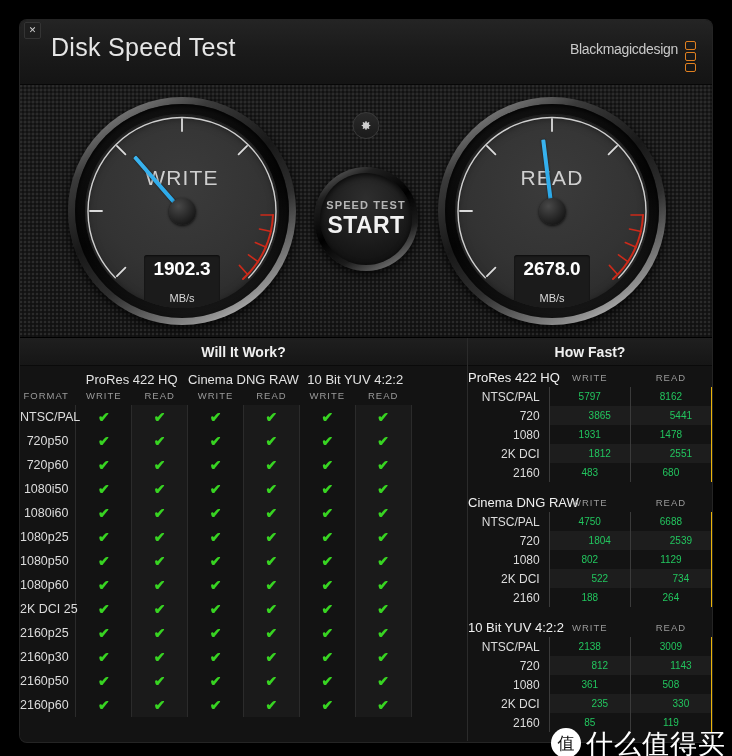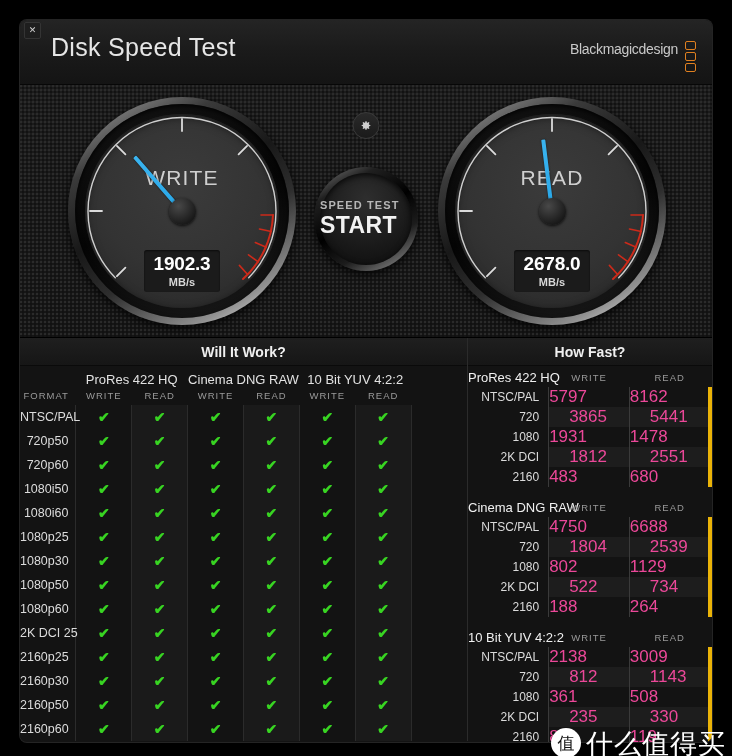--- a/index.html
+++ b/index.html
@@ -92,47 +92,47 @@
     border-radius:1px;
     box-shadow:0 0 2px rgba(0,0,0,.7);
   }
   .hub {
     position:absolute; left:50%; top:50%; width:27px; height:27px;
     margin:-13.5px 0 0 -13.5px; border-radius:50%;
     background:radial-gradient(circle at 35% 30%, #484848, #1b1b1b 70%, #0d0d0d);
     box-shadow:0 1px 3px rgba(0,0,0,.8);
   }
   .readout {
-    position:absolute; left:50%; bottom:16px; transform:translateX(-50%);
+    position:absolute; left:50%; bottom:0; transform:translateX(-50%);
     width:76px; padding:3px 0 4px; text-align:center;
     background:#1b1b1b; border-radius:3px;
     box-shadow:inset 0 1px 2px rgba(0,0,0,.6);
   }
   .readout .val { font-size:19px; color:#fff; font-weight:bold; letter-spacing:-0.2px; }
-  .readout .unit { font-size:11px; color:#d8d8d8; font-weight:bold; margin-top:1px; }
+  .readout .unit { font-size:11px; color:#d8d8d8; font-weight:normal; margin-top:12px; }
 
   
   .gear {
     position:absolute; left:50%; top:27px; transform:translateX(-50%);
     width:27px; height:27px; border-radius:50%;
     background:linear-gradient(180deg,#2a2a2a,#1a1a1a);
     border:1px solid #3a3a3a;
     display:flex; align-items:center; justify-content:center;
     cursor:pointer;
   }
   .start-btn {
     position:absolute; left:50%; top:82px; transform:translateX(-50%);
     width:104px; height:104px; border-radius:50%;
     background:linear-gradient(150deg,#cfcfcf 0%,#6a6a6a 6%,#202020 22%,#000 48%,#1c1c1c 70%,#7d7d7d 92%,#c0c0c0 100%);
     cursor:pointer; box-shadow:0 3px 8px rgba(0,0,0,.8);
   }
   .start-btn .inner {
     position:absolute; inset:6px; border-radius:50%;
     background:radial-gradient(circle at 50% 28%, #2e2e2e 0%, #1d1d1d 50%, #0b0b0b 100%);
-    display:flex; flex-direction:column; justify-content:center;
+    display:flex; flex-direction:column; align-items:center; justify-content:center;
     box-shadow:inset 0 2px 6px rgba(0,0,0,.8);
   }
   .start-btn .l1 { font-size:11px; color:#b6b6b6; letter-spacing:1.1px; font-weight:bold; }
   .start-btn .l2 { font-size:23px; color:#f2f2f2; letter-spacing:0.4px; font-weight:bold; margin-top:1px;}
 
   
   .panels { position:relative; display:flex; height:403px; background:#131313; }
   .panel-left  { width:448px; border-right:1px solid #2b2b2b; }
   .panel-right { flex:1; }
 
@@ -166,24 +166,24 @@
   table.hf td.grouplabel {
     text-align:right; padding-right:9px; font-size:13px; color:#f0f0f0; white-space:nowrap;
   }
   table.hf td.colhead {
     text-align:center; font-size:9.5px; color:#9a9a9a; letter-spacing:1px;
   }
   table.hf td.speedlabel {
     text-align:right; padding-right:9px; font-size:12px; color:#dcdcdc; white-space:nowrap;
   }
   table.hf td.num {
-    text-align:left; font-size:17px; color:#ec4899;
+    text-align:center; font-size:10px; color:#22c55e;
     border-left:1px solid #3a3a3a; width:62px;
   }
-  table.hf td.num.last { border-right:4px solid #eab308; }
+  table.hf td.num.last { border-right:1px solid #eab308; }
   table.hf tr.alt td.num { background:#1d1d1d;padding-left:20px; }
   table.hf tr.spacer td { height:11px; }
 
   
   .watermark {
     position:absolute; right:6px; bottom:-2px;
     display:flex; align-items:center; gap:5px; pointer-events:none;
   }
   .wm-badge {
     width:30px; height:30px; border-radius:50%; background:#fff;
@@ -372,30 +372,20 @@
                 <td class="rowlabel">1080p25</td>
                 <td class="cell"><span class="tick" style="color: rgb(56, 212, 34);">✔</span></td>
                 <td class="cell alt"><span class="tick" style="color: rgb(56, 212, 34);">✔</span></td>
                 <td class="cell"><span class="tick" style="color: rgb(56, 212, 34);">✔</span></td>
                 <td class="cell alt"><span class="tick" style="color: rgb(56, 212, 34);">✔</span></td>
                 <td class="cell"><span class="tick" style="color: rgb(56, 212, 34);">✔</span></td>
                 <td class="cell alt"><span class="tick" style="color: rgb(56, 212, 34);">✔</span></td>
                 <td class="endcap"></td>
               </tr>
               <tr>
-                <td class="rowlabel">1080p30</td>
-                <td class="cell"><span class="tick" style="color: rgb(56, 212, 34);">✔</span></td>
-                <td class="cell alt"><span class="tick" style="color: rgb(56, 212, 34);">✔</span></td>
-                <td class="cell"><span class="tick" style="color: rgb(56, 212, 34);">✔</span></td>
-                <td class="cell alt"><span class="tick" style="color: rgb(56, 212, 34);">✔</span></td>
-                <td class="cell"><span class="tick" style="color: rgb(56, 212, 34);">✔</span></td>
-                <td class="cell alt"><span class="tick" style="color: rgb(56, 212, 34);">✔</span></td>
-                <td class="endcap"></td>
-              </tr>
-              <tr>
                 <td class="rowlabel">1080p50</td>
                 <td class="cell"><span class="tick" style="color: rgb(56, 212, 34);">✔</span></td>
                 <td class="cell alt"><span class="tick" style="color: rgb(56, 212, 34);">✔</span></td>
                 <td class="cell"><span class="tick" style="color: rgb(56, 212, 34);">✔</span></td>
                 <td class="cell alt"><span class="tick" style="color: rgb(56, 212, 34);">✔</span></td>
                 <td class="cell"><span class="tick" style="color: rgb(56, 212, 34);">✔</span></td>
                 <td class="cell alt"><span class="tick" style="color: rgb(56, 212, 34);">✔</span></td>
                 <td class="endcap"></td>
               </tr>
               <tr>

